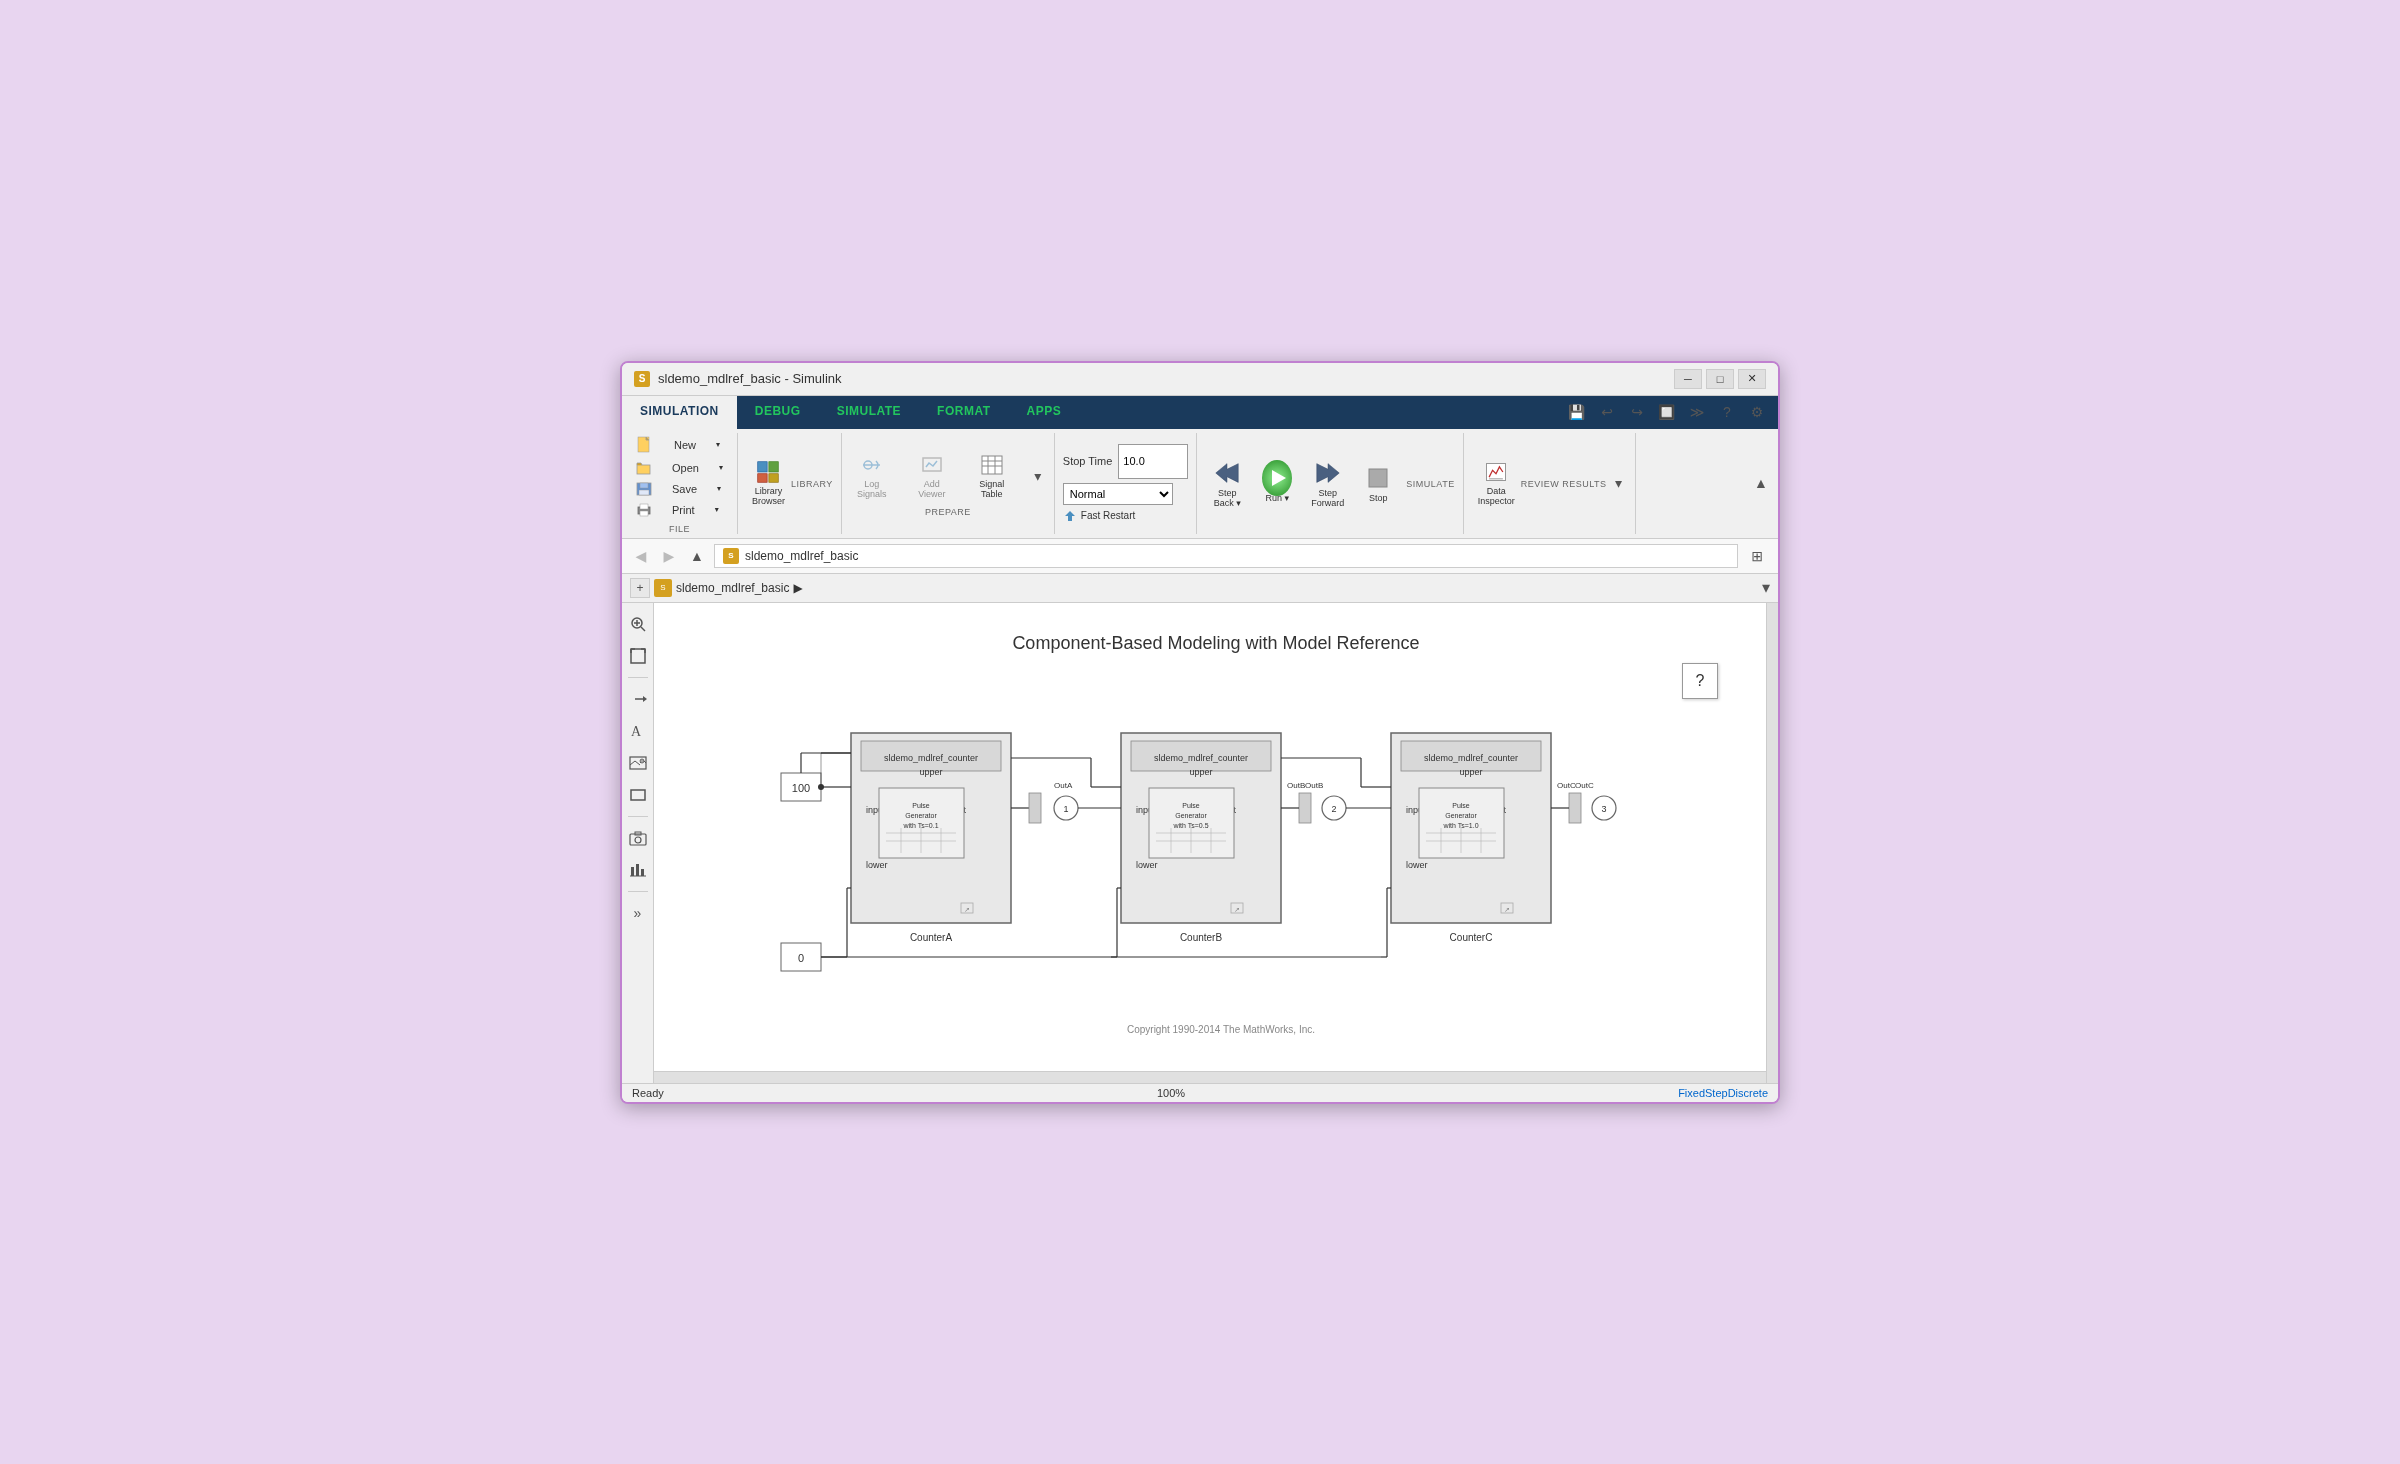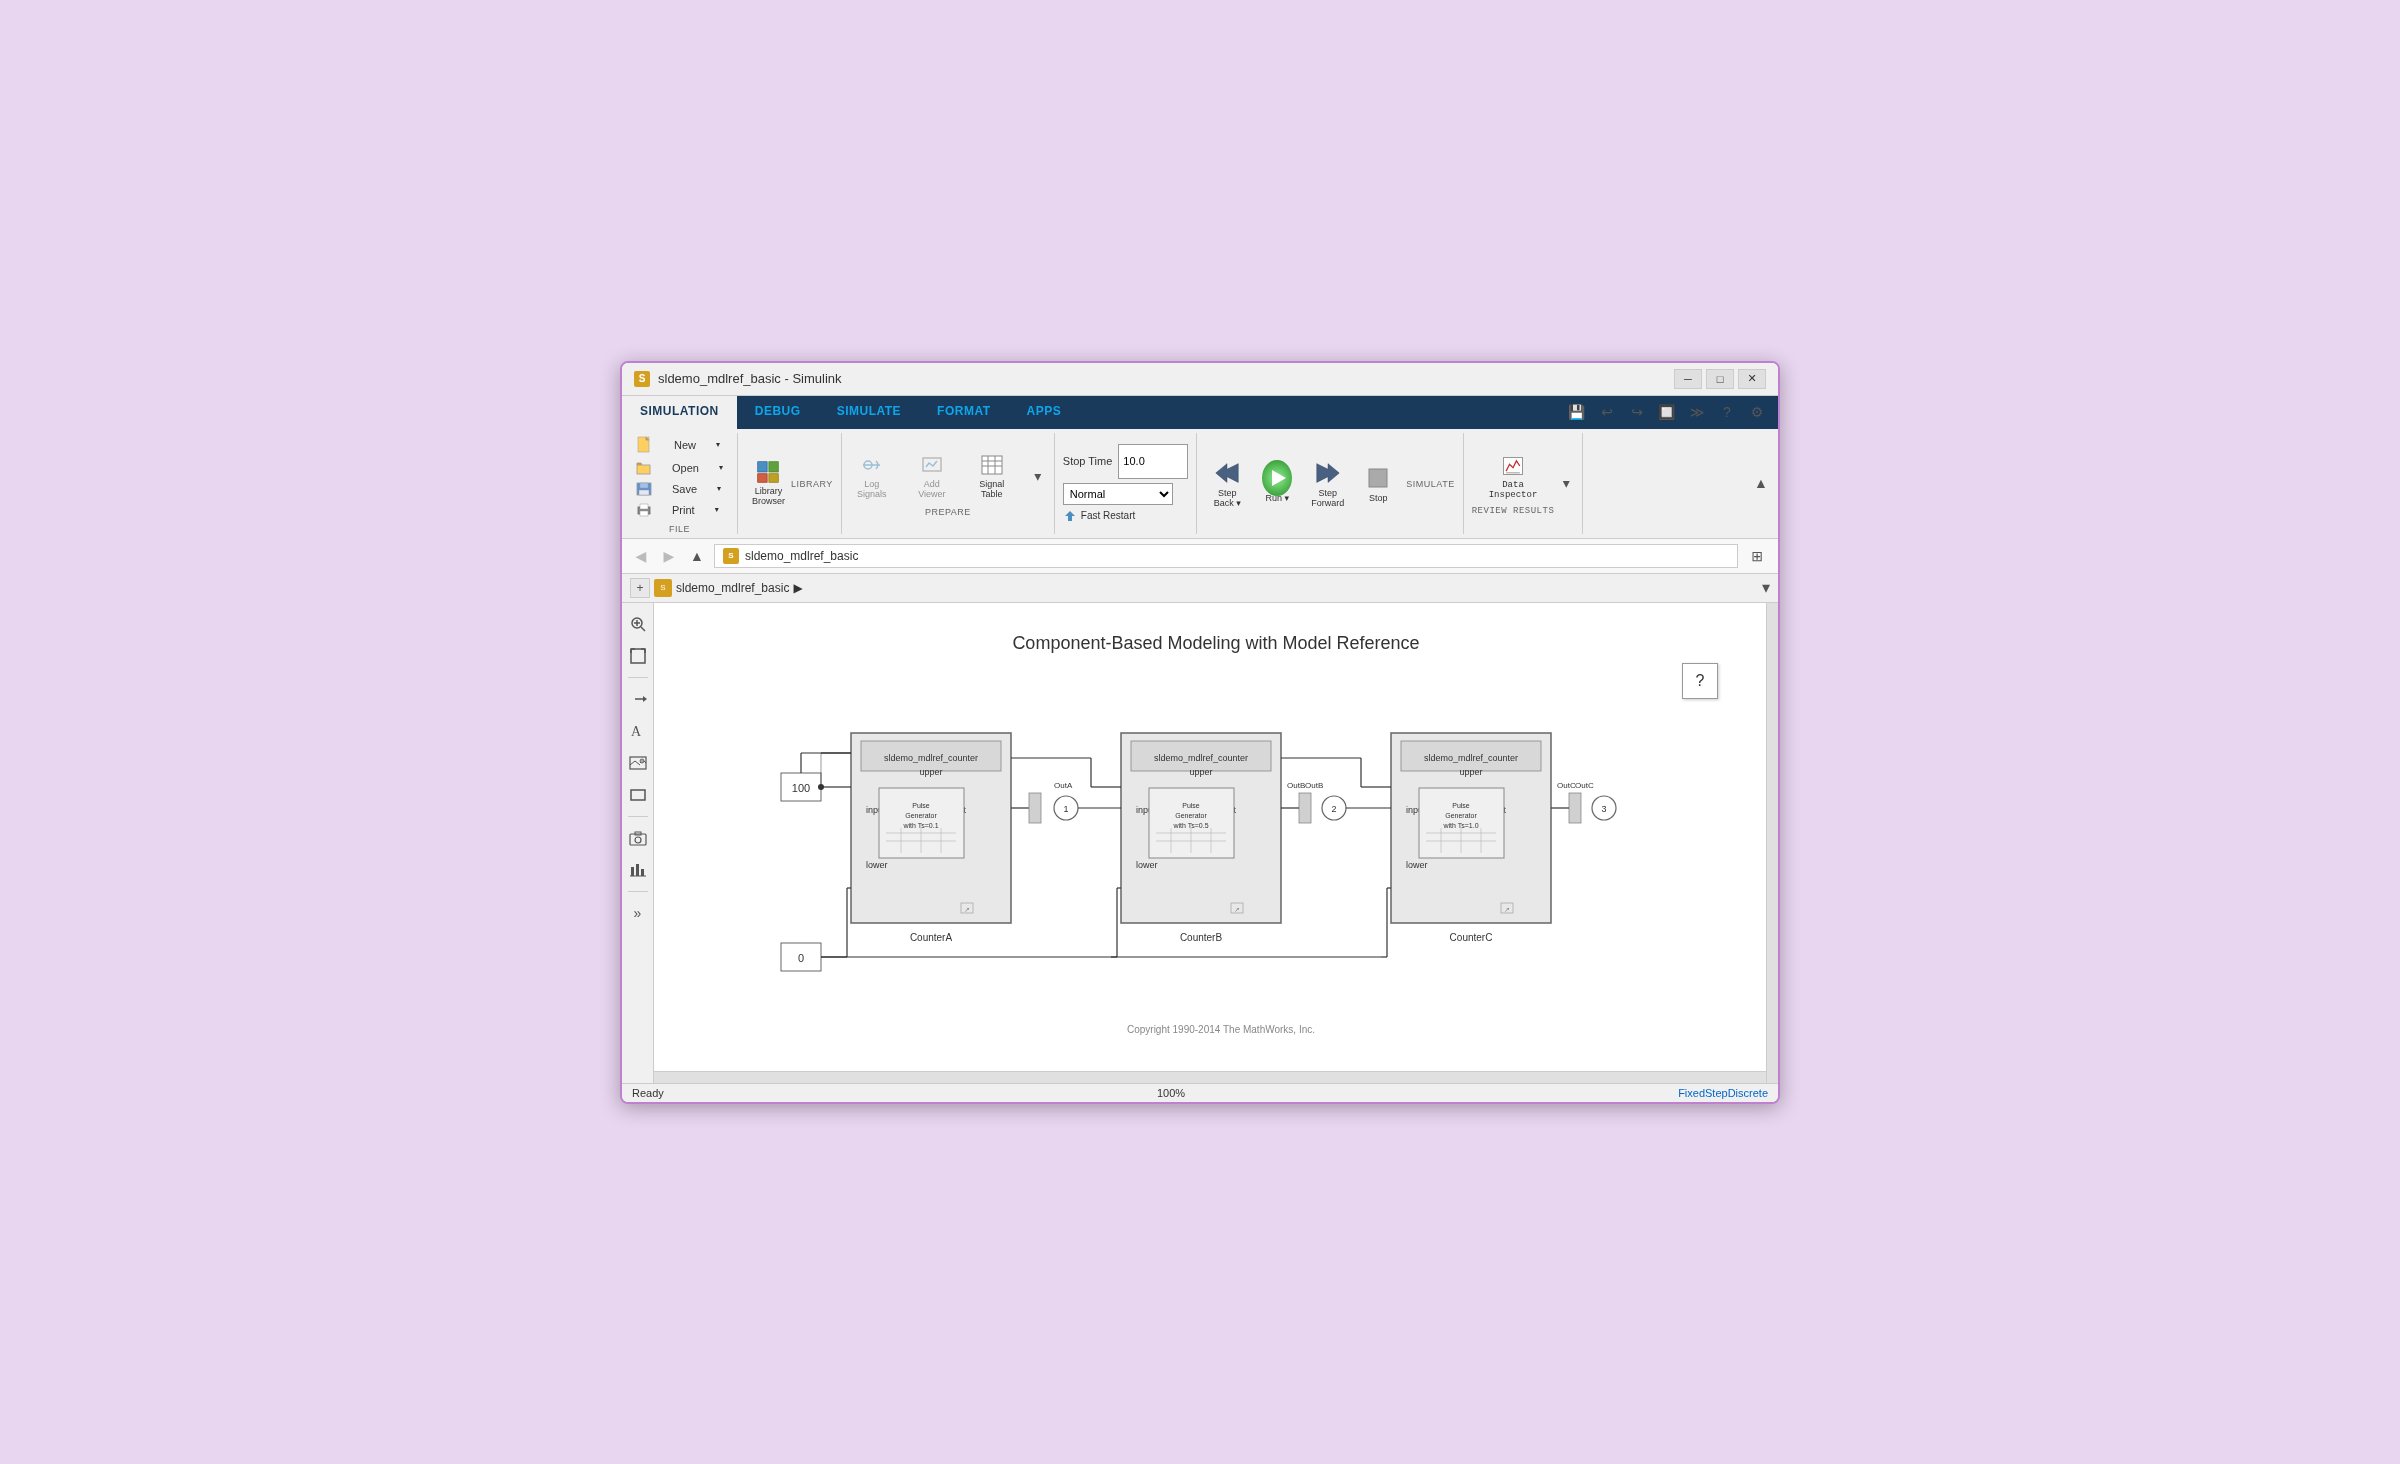--- a/index.html
+++ b/index.html
@@ -70,21 +70,21 @@
     
     .menu-bar {
       background: #1a3a5c;
       display: flex;
       align-items: stretch;
     }
     .menu-tab {
       padding: 8px 18px;
       font-size: 12px;
       font-weight: 600;
-      color: #0ea5e9;
+      color: #22c55e;
       cursor: pointer;
       letter-spacing: 0.5px;
       border-bottom: 3px solid transparent;
     }
     .menu-tab.active {
       background: #f0f0f0;
       color: #1a3a5c;
       border-bottom: 3px solid #f0f0f0;
     }
     
@@ -616,21 +616,21 @@
           </svg>
         </div>
         <span class="sim-label">Stop</span>
       </div>
       <div style="display:flex;align-items:flex-end;">
         <div class="toolbar-group-label">SIMULATE</div>
       </div>
     </div>
 
     <div class="toolbar-group">
-      <div style="display:flex;flex-direction:column;align-items:center;font-family:Liberation Mono, monospace;">
+      <div style="display:flex;flex-direction:row;align-items:center;">
         <div class="toolbar-btn">
           <div class="btn-icon">
             <svg width="28" height="28" viewBox="0 0 28 28">
               <rect x="3" y="4" width="22" height="20" fill="white" stroke="#888" stroke-width="1"></rect>
               <polyline points="6,20 10,12 14,16 18,8 22,14" fill="none" stroke="#c03030" stroke-width="1.5"></polyline>
               <line x1="6" y1="22" x2="22" y2="22" stroke="#888" stroke-width="1"></line>
             </svg>
           </div>
           <span class="btn-label">Data<br>Inspector</span>
         </div>

